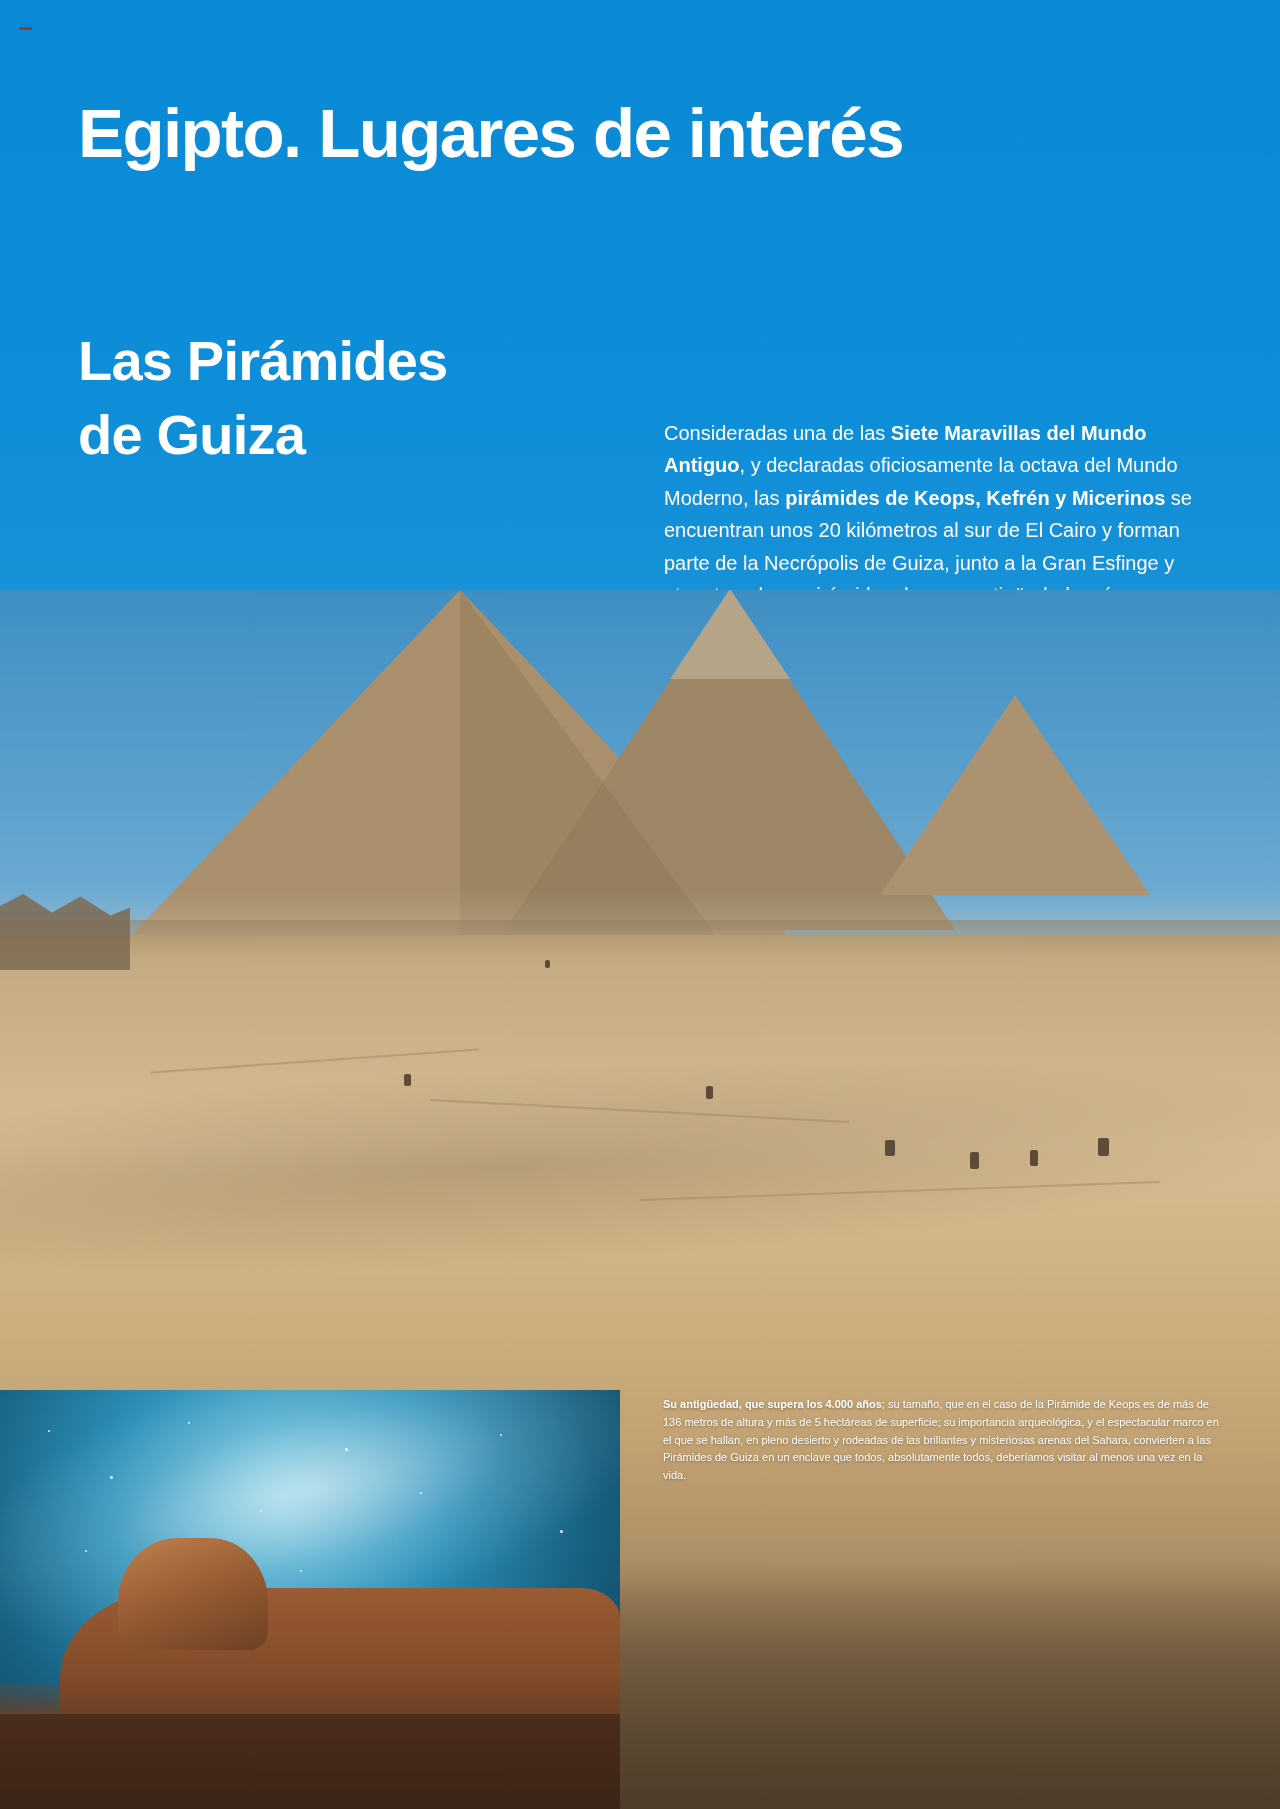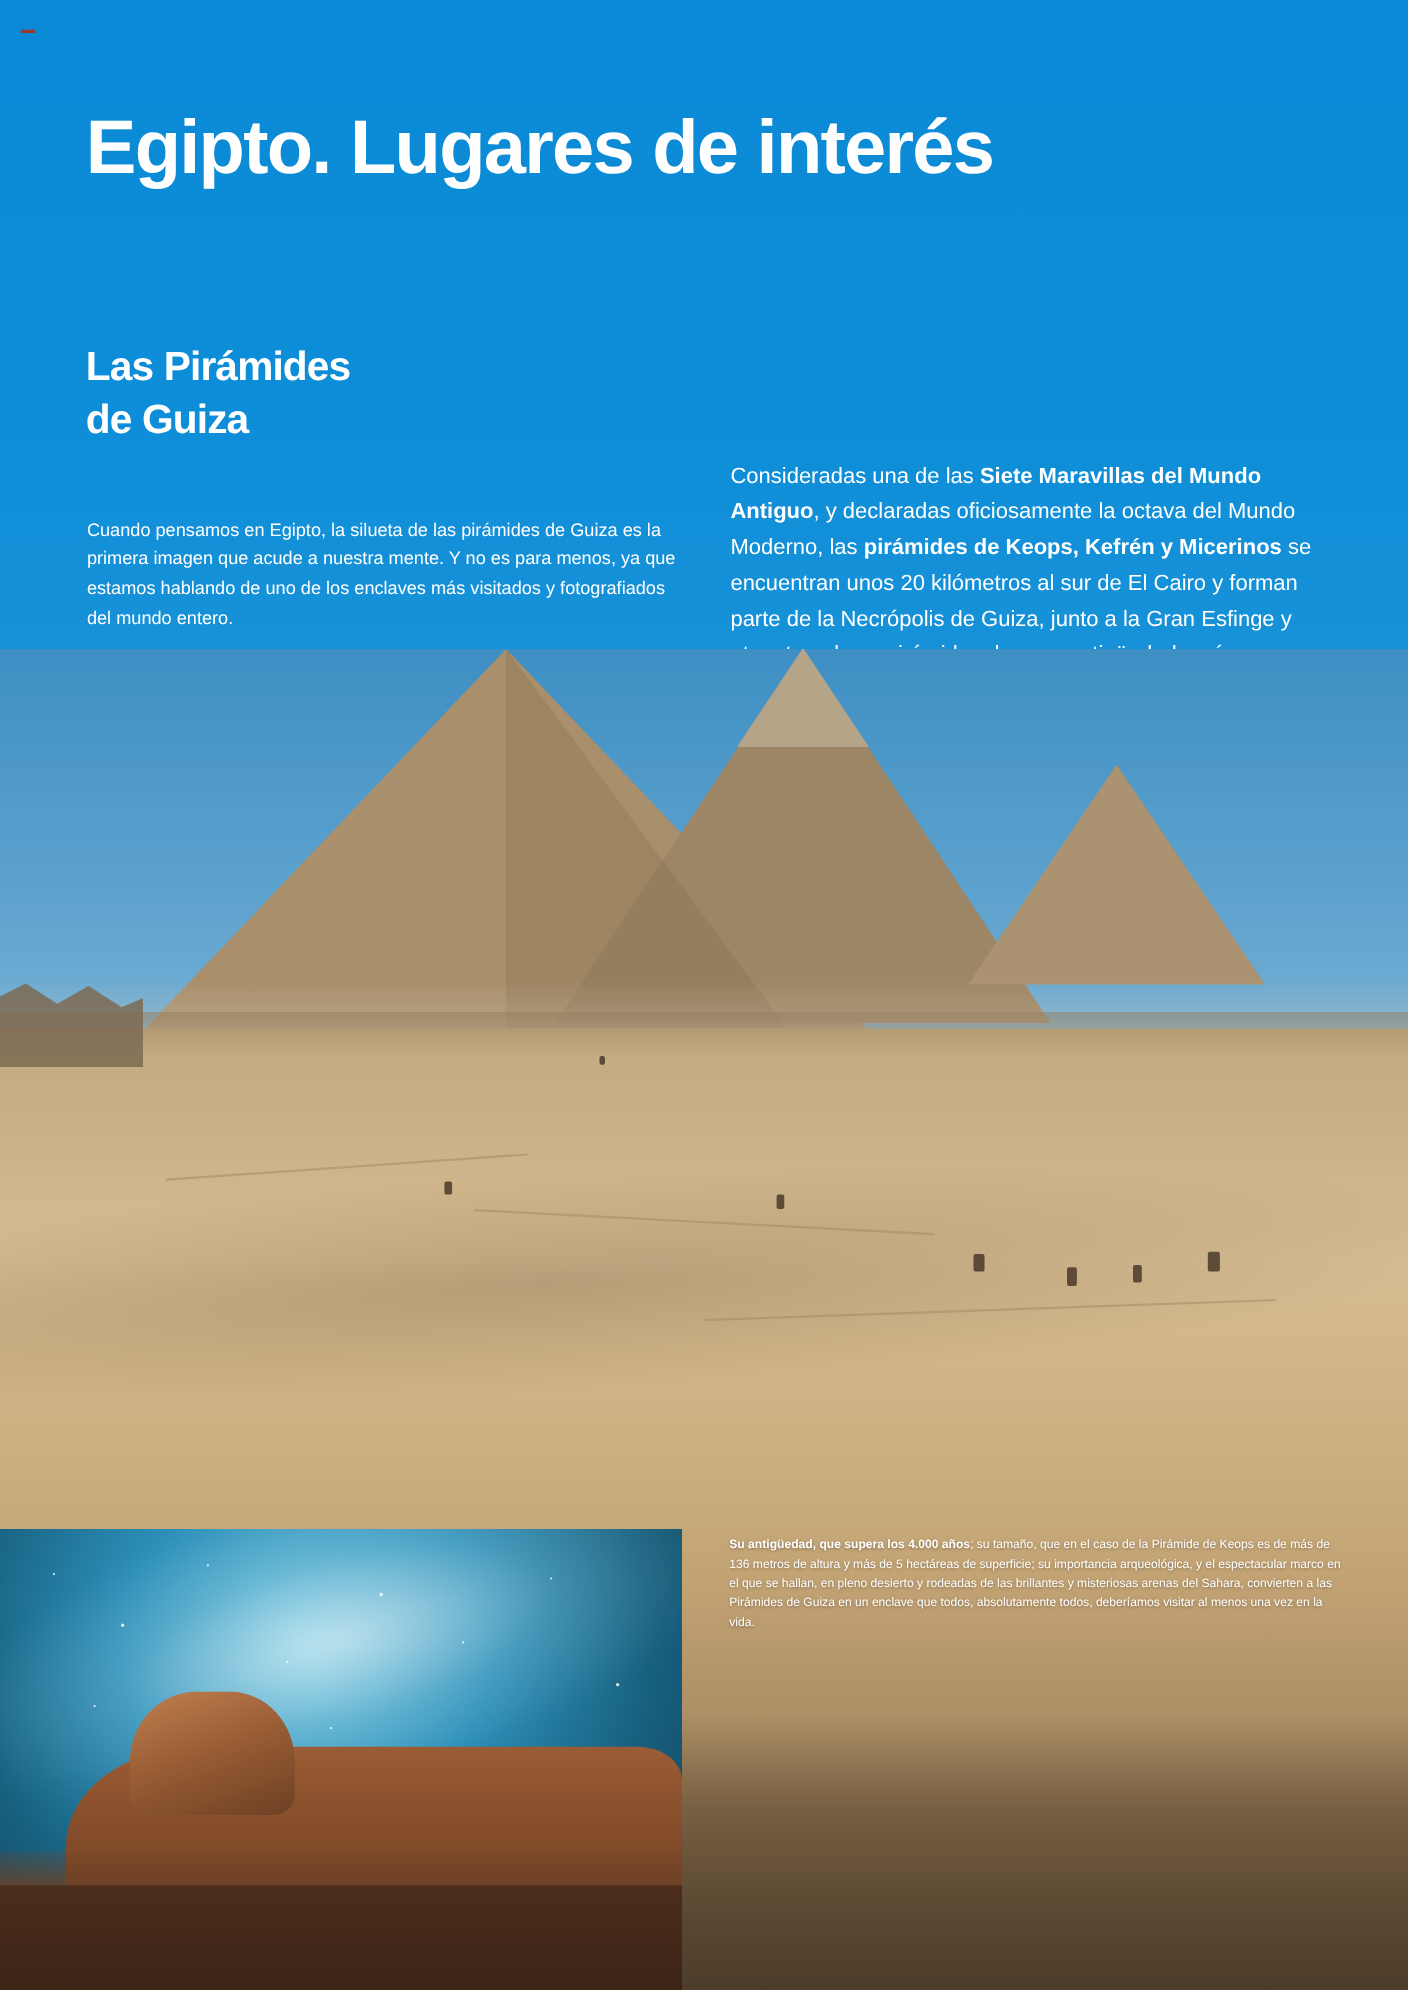--- a/index.html
+++ b/index.html
@@ -46,21 +46,21 @@
     font-weight: 700;
     letter-spacing: -1.6px;
     white-space: nowrap;
   }
 
   .section-title {
     position: absolute;
     left: 78px;
     top: 278px;
     color: #ffffff;
-    font-size: 37px;
+    font-size: 56px;
     font-weight: 700;
     line-height: 1.32;
     letter-spacing: -0.8px;
     white-space: pre-line;
   }
 
   .intro-left {
     position: absolute;
     left: 79px;
     top: 452px;
@@ -305,21 +305,20 @@
 
 <div class="page">
 
   <div class="crop-mark"></div>
 
   <h1 class="header-title">Egipto. Lugares de interés</h1>
 
   <h2 class="section-title">Las Pirámides
 de Guiza</h2>
 
-  <p class="intro-left">Cuando pensamos en Egipto, la silueta de las pirámides de Guiza es la primera imagen que acude a nuestra mente. Y no es para menos, ya que estamos hablando de uno de los enclaves más visitados y fotografiados del mundo entero.</p>
 
   <p class="intro-right"><span>Consideradas una de las </span><b>Siete Maravillas del Mundo Antiguo</b><span>, y declaradas oficiosamente la octava del Mundo Moderno, las </span><b>pirámides de Keops, Kefrén y Micerinos</b><span> se encuentran unos 20 kilómetros al sur de El Cairo y forman parte de la Necrópolis de Guiza, junto a la Gran Esfinge y otros templos y pirámides de gran antigüedad y aún mayor relevancia histórica.</span></p>
 
   <div class="photo-main">
     <div class="sky-bg"></div>
 
     <div class="pyr-khufu"></div>
     <div class="pyr pyr-khafre">
       <div class="body"></div>
       <div class="cap"></div>

